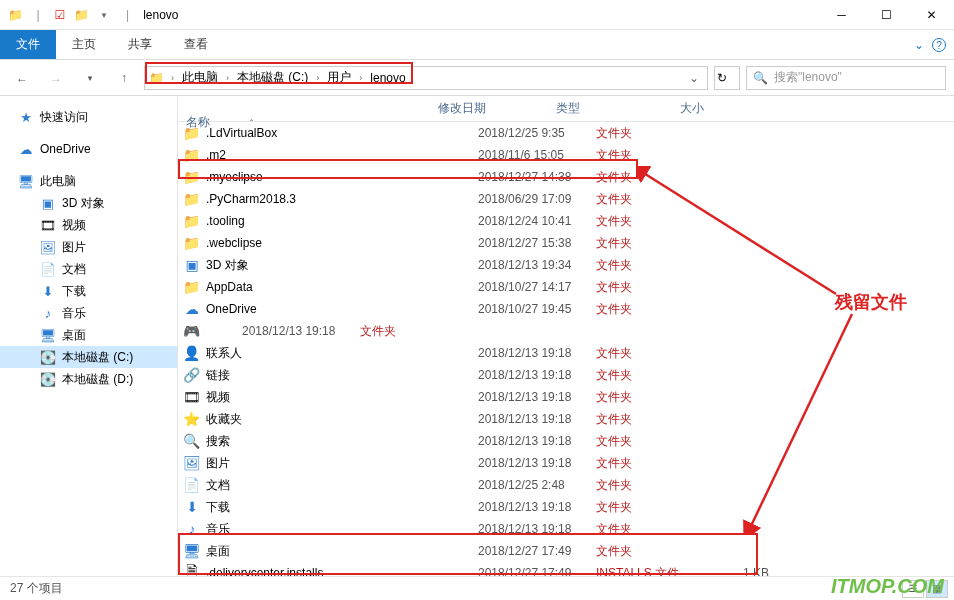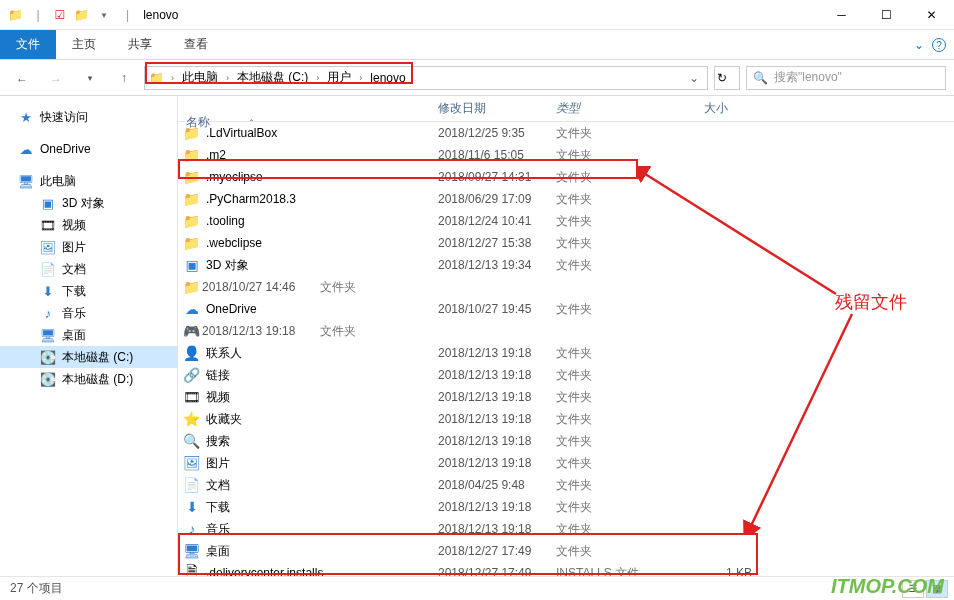--- a/index.html
+++ b/index.html
@@ -35,38 +35,38 @@
 .sidebar .item { display: flex; align-items: center; height: 22px; padding-left: 18px; gap: 6px; }
 .sidebar .item.indent { padding-left: 40px; }
 .sidebar .item.sel { background: #cde8ff; }
 .sidebar .item .icn { width: 16px; height: 16px; display: flex; align-items: center; justify-content: center; font-size: 13px; }
 .sidebar .gap { height: 10px; }
 
 .listarea { flex: 1; position: relative; overflow: hidden; }
 .listhead { display: flex; height: 26px; border-bottom: 1px solid #e5e5e5; align-items: center; color: #4b6b8f; padding-left: 4px; }
 .col-name { width: 256px; padding-left: 4px; margin-top: 27px; }
 .col-date { width: 118px; }
-.col-type { width: 124px; font-style: italic; }
-.col-size { width: 80px; text-align: center; padding-right: 8px; }
+.col-type { width: 124px; }
+.col-size { width: 80px; text-align: left; padding-right: 8px; }
 .sorticon { margin-left: 40px; color: #555; font-size: 9px; }
 .rows { }
 .row { display: flex; align-items: center; height: 22px; padding-left: 4px; }
 .row .ficon { width: 20px; height: 18px; display: flex; align-items: center; justify-content: center; font-size: 14px; }
 .row .fname { width: 236px; padding-left: 4px; white-space: nowrap; overflow: hidden; }
-.row .fdate { width: 118px; color: #555; }
-.row .ftype { width: 124px; color: #737373; }
-.row .fsize { width: 80px; text-align: right; padding-right: 8px; color: #555; }
+.row .fdate { width: 118px; color: #555; margin-left: 40px; }
+.row .ftype { width: 124px; color: #b91c1c; }
+.row .fsize { width: 80px; text-align: center; padding-right: 8px; color: #555; }
 
 .statusbar { height: 24px; border-top: 1px solid #e5e5e5; display: flex; align-items: center; padding: 0 10px; color: #555; position: relative; }
 .statusbar .viewbtns { position: absolute; right: 6px; display: flex; gap: 2px; }
 .statusbar .vb { width: 22px; height: 18px; border: 1px solid #ccc; display: flex; align-items: center; justify-content: center; font-size: 10px; }
 .statusbar .vb.active { background: #cde8ff; }
 
 .hl { position: absolute; border: 2px solid #d22; pointer-events: none; }
-.annot { position: absolute; color: #d22; font-size: 18px; font-weight: normal; pointer-events: none; }
+.annot { position: absolute; color: #d22; font-size: 18px; font-weight: bold; pointer-events: none; }
 .watermark { position: absolute; right: 10px; bottom: 2px; color: #6fbf4a; font-size: 20px; font-weight: bold; font-style: italic; pointer-events: none; }
 
 svg.arrow { position: absolute; pointer-events: none; }
 
 .folder-yellow { color: #ffc83d; }
 .sys-blue { color: #2d7dd2; }
 </style>
 </head>
 <body>
 
@@ -195,21 +195,21 @@
         <div class="row">
           <span class="ficon folder-yellow">📁</span>
           <span class="fname">.m2</span>
           <span class="fdate">2018/11/6 15:05</span>
           <span class="ftype">文件夹</span>
           <span class="fsize"></span>
         </div>
         <div class="row">
           <span class="ficon folder-yellow">📁</span>
           <span class="fname">.myeclipse</span>
-          <span class="fdate">2018/09/27 14:31</span>
+          <span class="fdate">2018/12/27 14:38</span>
           <span class="ftype">文件夹</span>
           <span class="fsize"></span>
         </div>
         <div class="row">
           <span class="ficon folder-yellow">📁</span>
           <span class="fname">.PyCharm2018.3</span>
           <span class="fdate">2018/06/29 17:09</span>
           <span class="ftype">文件夹</span>
           <span class="fsize"></span>
         </div>
@@ -229,21 +229,22 @@
         </div>
         <div class="row">
           <span class="ficon sys-blue">▣</span>
           <span class="fname">3D 对象</span>
           <span class="fdate">2018/12/13 19:34</span>
           <span class="ftype">文件夹</span>
           <span class="fsize"></span>
         </div>
         <div class="row">
           <span class="ficon folder-yellow">📁</span>
-          <span class="fdate">2018/10/27 14:46</span>
+          <span class="fname">AppData</span>
+          <span class="fdate">2018/10/27 14:17</span>
           <span class="ftype">文件夹</span>
           <span class="fsize"></span>
         </div>
         <div class="row">
           <span class="ficon sys-blue">☁</span>
           <span class="fname">OneDrive</span>
           <span class="fdate">2018/10/27 19:45</span>
           <span class="ftype">文件夹</span>
           <span class="fsize"></span>
         </div>
@@ -291,21 +292,21 @@
         <div class="row">
           <span class="ficon sys-blue">🖼</span>
           <span class="fname">图片</span>
           <span class="fdate">2018/12/13 19:18</span>
           <span class="ftype">文件夹</span>
           <span class="fsize"></span>
         </div>
         <div class="row">
           <span class="ficon ">📄</span>
           <span class="fname">文档</span>
-          <span class="fdate">2018/04/25 9:48</span>
+          <span class="fdate">2018/12/25 2:48</span>
           <span class="ftype">文件夹</span>
           <span class="fsize"></span>
         </div>
         <div class="row">
           <span class="ficon sys-blue">⬇</span>
           <span class="fname">下载</span>
           <span class="fdate">2018/12/13 19:18</span>
           <span class="ftype">文件夹</span>
           <span class="fsize"></span>
         </div>

